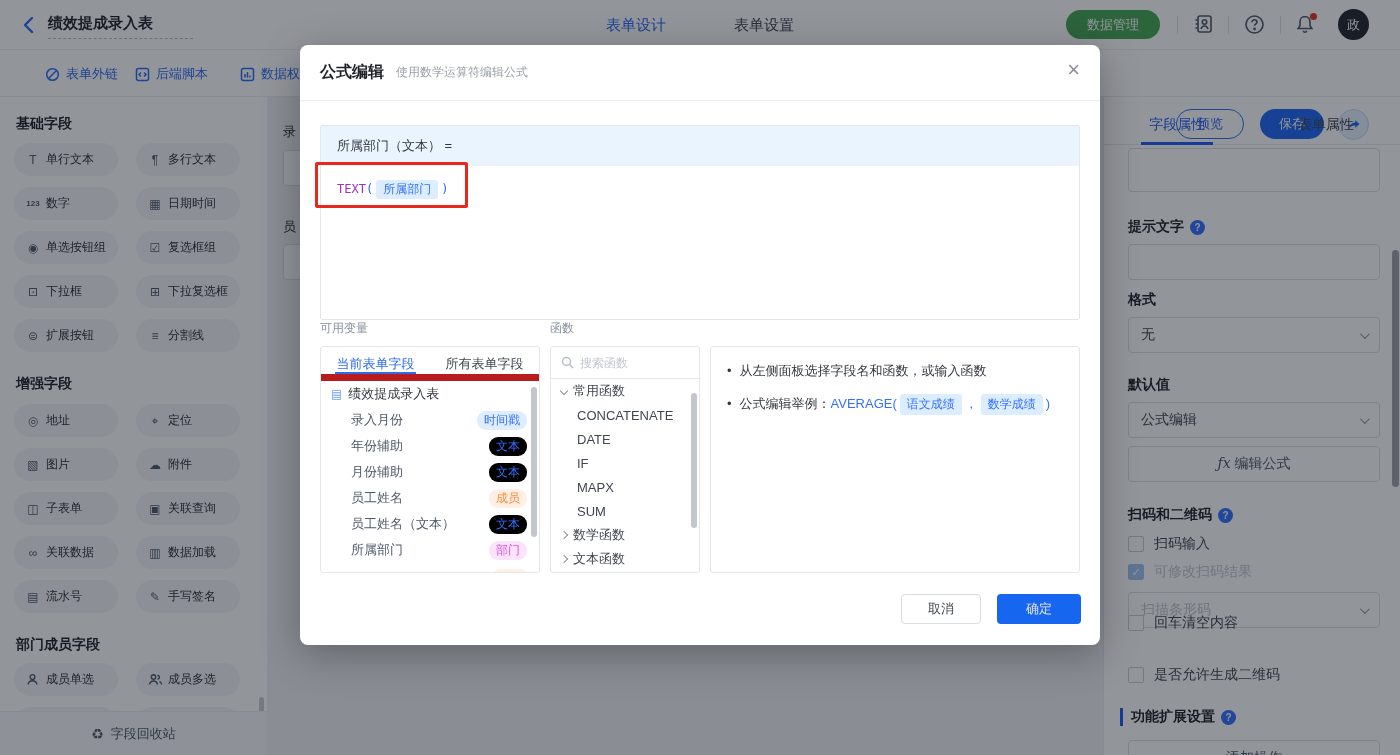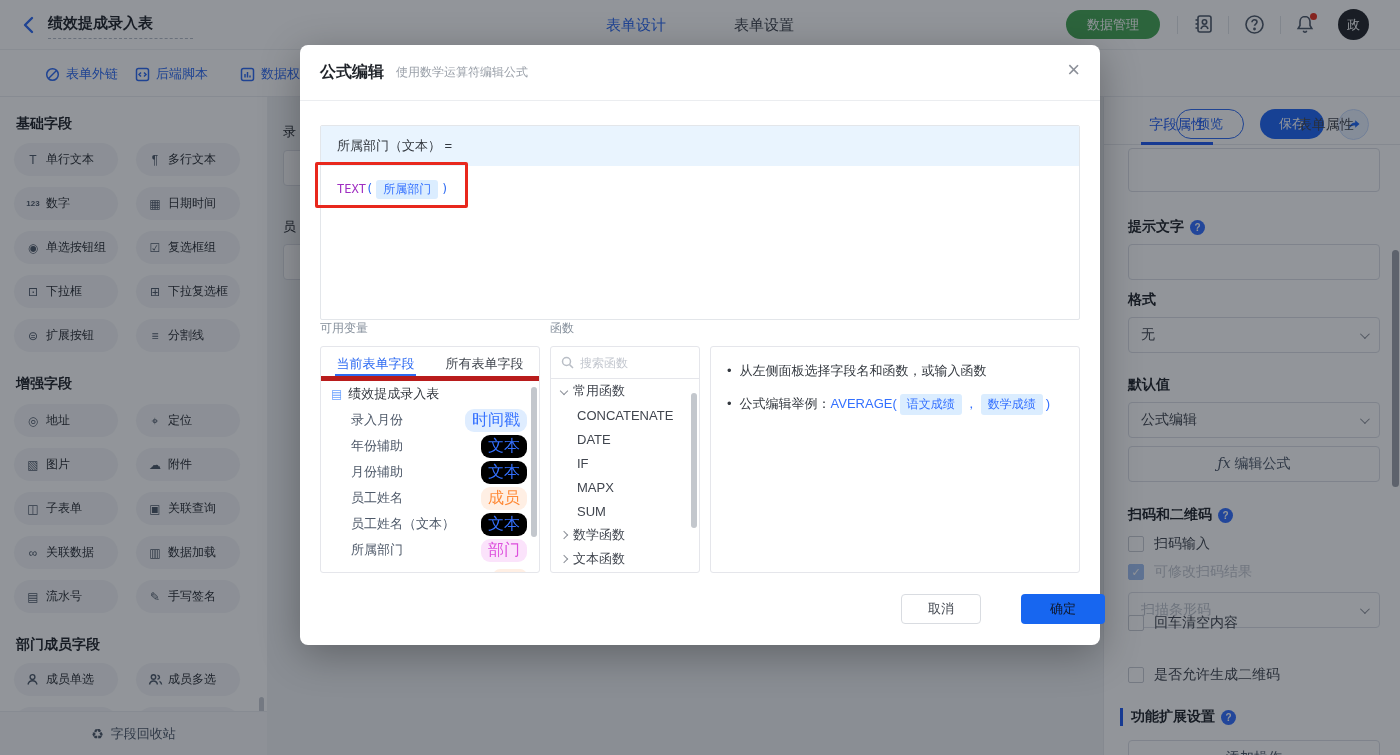--- a/index.html
+++ b/index.html
@@ -72,28 +72,28 @@
   .fbox { left:20px; top:80px; width:760px; height:195px; border:1px solid #e3e6ea; border-radius:2px; overflow:hidden; }
   .fbox-head { height:40px; background:#e9f4fe; font-size:13px; color:#33383f; line-height:40px; padding-left:16px; }
   .fbox-body { padding:14px 16px; font-family:"DejaVu Sans Mono",monospace; font-size:12px; }
   .fn-purple { color:#a02fc2; }
   .paren { color:#2e6bf2; }
   .chip { display:inline-block; background:#dbedff; color:#3370ff; border-radius:3px; padding:1px 7px; margin:0 3px; font-size:12px; font-family:"Liberation Sans","DejaVu Sans",sans-serif; }
   .redbox { left:15px; top:117px; width:153px; height:46px; border:3px solid #e8281d; border-radius:2px; z-index:120; }
 
   .col-label { top:275px; font-size:12px; color:#86909c; }
   .mpanel { top:301px; height:227px; border:1px solid #e5e6eb; border-radius:3px; background:#fff; overflow:hidden; }
-  .vtabs { display:flex; height:34px; border-bottom:5px solid #b91c1c; }
+  .vtabs { display:flex; height:34px; border-bottom:7px solid #b91c1c; }
   .vtab { flex:1; text-align:center; font-size:13px; color:#41464f; line-height:33px; cursor:pointer; position:relative; }
   .vtab.active { color:#2e6bf2; }
   .vtab.active::after { content:""; position:absolute; left:14px; right:14px; bottom:0; height:2px; background:#2e6bf2; }
   .vrow { height:26px; display:flex; align-items:center; padding:0 12px 0 30px; font-size:13px; color:#4e5969; cursor:pointer; }
   .vrow.form { padding-left:10px; gap:6px; color:#33383f; }
   .vrow .grow { flex:1; }
-  .badge { font-size:16px; border-radius:9px; padding:1px 7px; }
+  .badge { font-size:12px; border-radius:9px; padding:1px 7px; }
   .b-blue { background:#dfedff; color:#3370ff; }
   .b-cyan { background:#000000; color:#3370ff; }
   .b-orange { background:#ffefe4; color:#ff8a38; }
   .b-pink { background:#fbe3fb; color:#dd4fdd; }
   .vscroll { position:absolute; right:2px; top:40px; width:6px; height:150px; background:#c3c7cd; border-radius:3px; }
   .doc-ic { color:#6aa1ff; font-size:12px; }
 
   .srch { display:flex; align-items:center; gap:6px; height:32px; border-bottom:1px solid #e5e6eb; padding:0 10px; }
   .srch input { border:none; outline:none; width:100px; font-size:12px; color:#41464f; }
   .srch input::placeholder { color:#c3c7cf; }
@@ -104,21 +104,21 @@
   .tchev.right { transform:rotate(-45deg); }
   .fscroll { position:absolute; right:2px; top:46px; width:6px; height:135px; background:#c3c7cd; border-radius:3px; }
 
   .help { padding:14px 16px; font-size:13px; color:#41464f; }
   .help .line { display:flex; align-items:flex-start; gap:8px; margin-bottom:14px; }
   .bullet { color:#33383f; font-size:13px; line-height:19px; }
   .blue-t { color:#3370ff; }
 
   .m-btn { top:549px; height:30px; border-radius:4px; font-size:13px; cursor:pointer; }
   .m-cancel { left:601px; width:80px; background:#fff; border:1px solid #d9dce1; color:#41464f; }
-  .m-ok { left:697px; width:84px; background:#1766f0; border:none; color:#0f172a;margin-left:24px; }
+  .m-ok { left:697px; width:84px; background:#1766f0; border:none; color:#e5e5e5; }
 
   svg { display:block; }
 </style>
 </head>
 <body>
 
 <div id="app">
 
   <header class="abs topbar">
     <div class="abs back">

